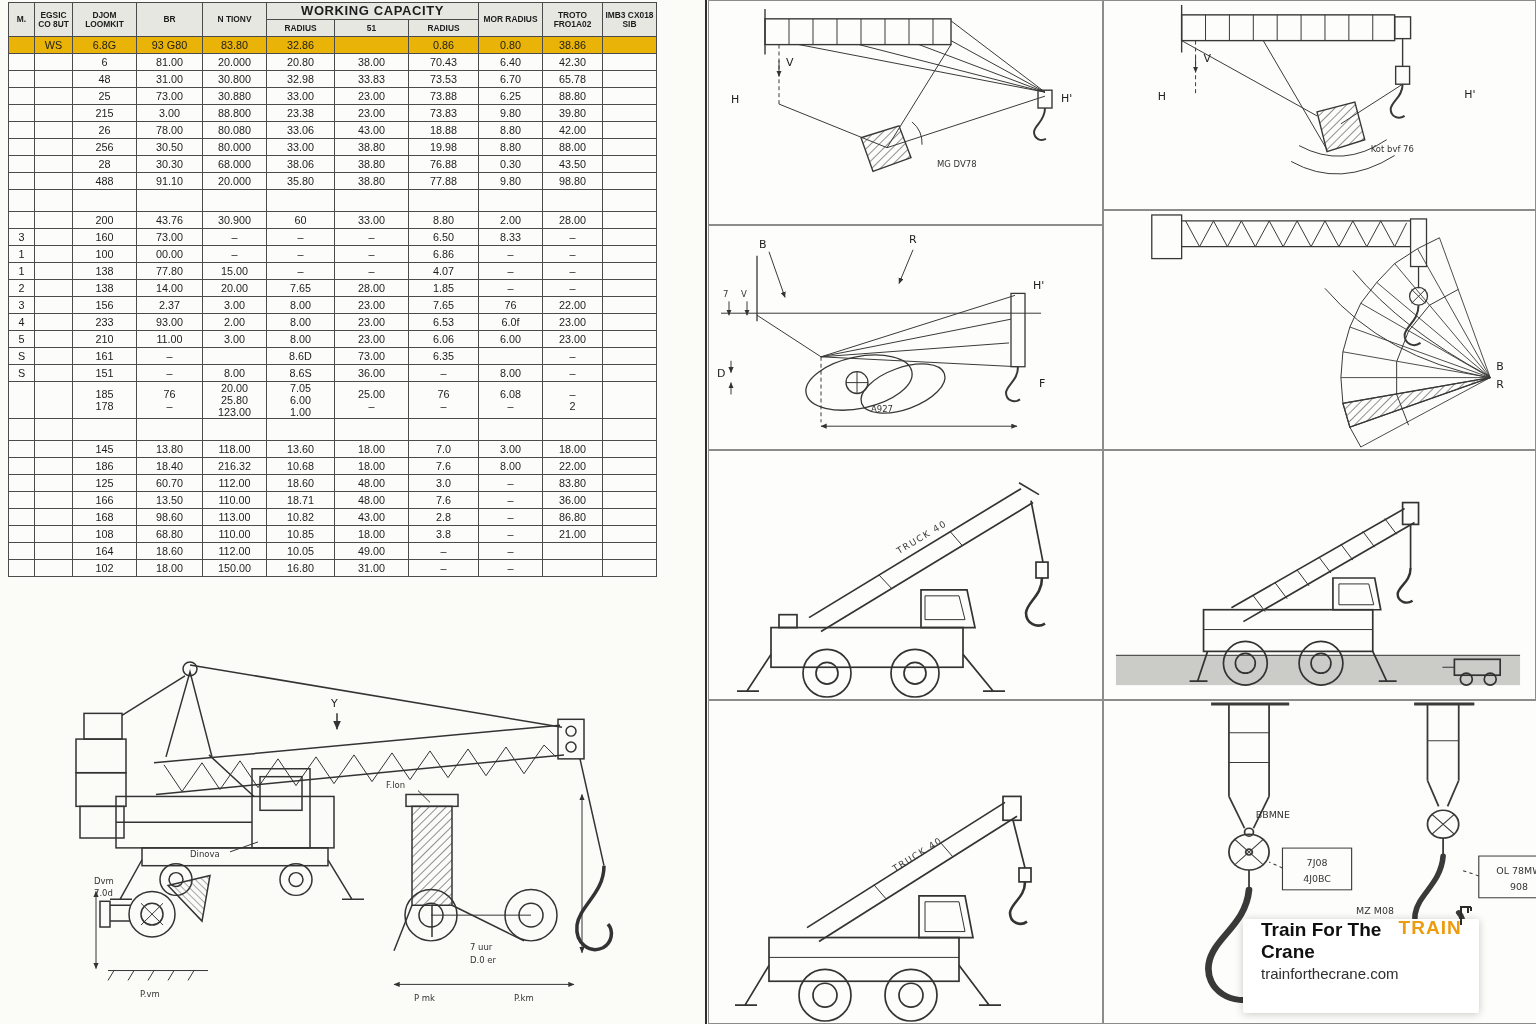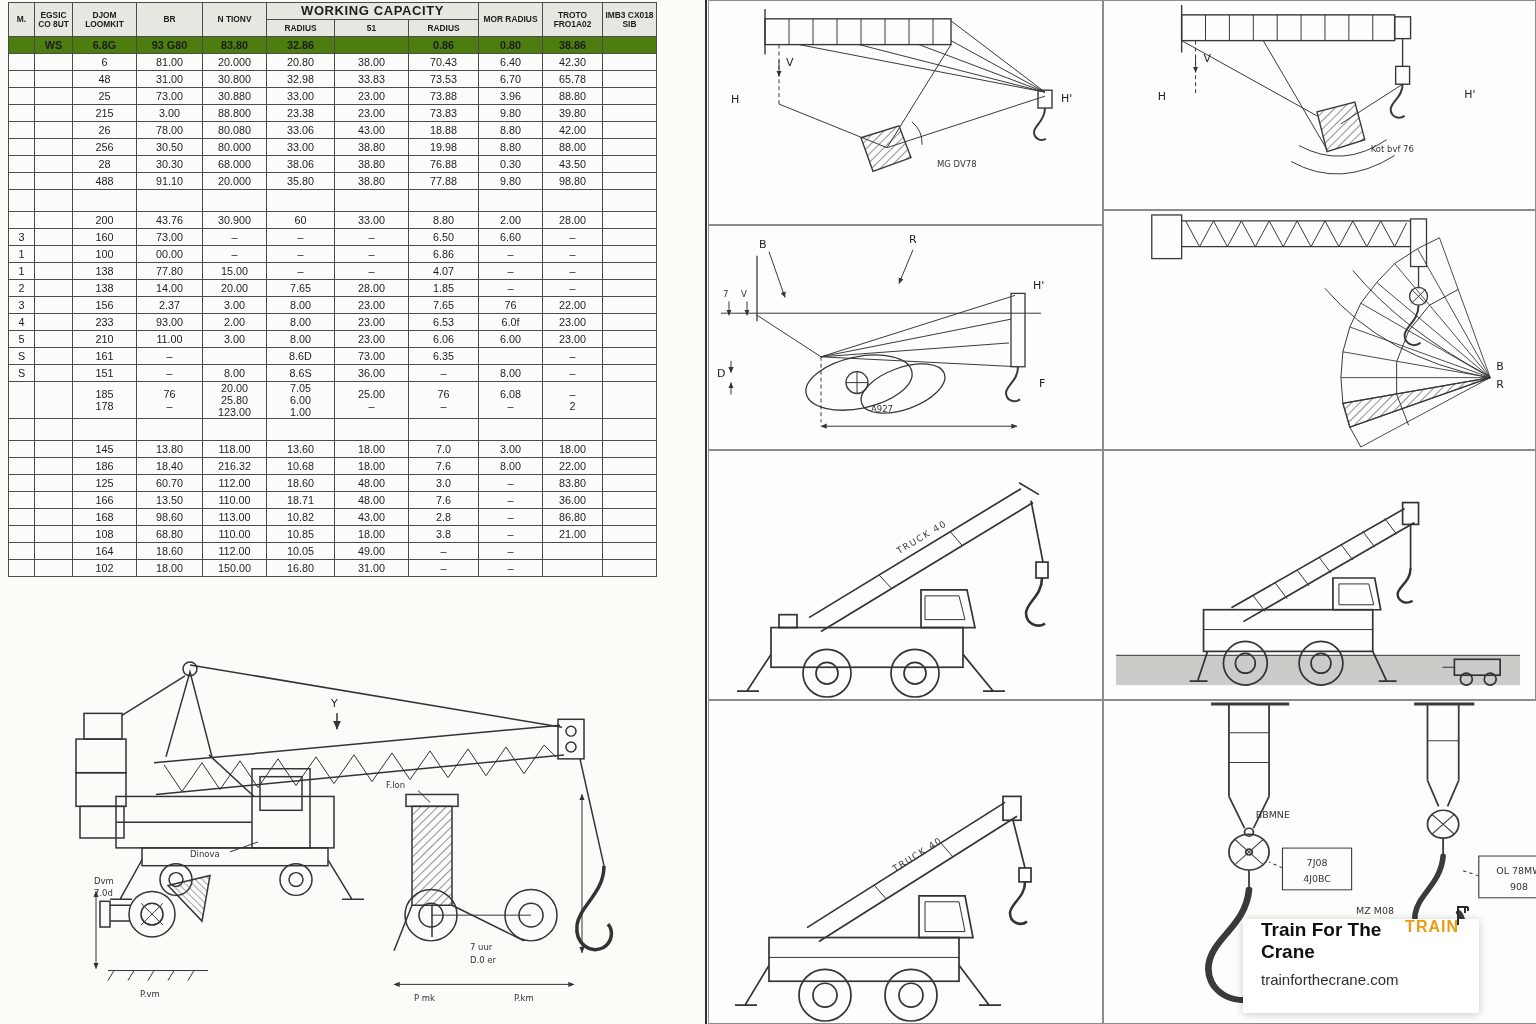--- a/index.html
+++ b/index.html
@@ -4,21 +4,21 @@
 <style>
   *{margin:0;padding:0;box-sizing:border-box}
   html,body{width:1536px;height:1024px}
   body{position:relative;background:#fbfbf8;font-family:"Liberation Sans",sans-serif;color:#1c1c1c;overflow:hidden}
 
   
   .cap-table{position:absolute;left:8px;top:2px;width:648px;border-collapse:collapse;table-layout:fixed;font-size:10.8px;background:#fcfcfa}
   .cap-table th,.cap-table td{border:1px solid #4b4b4b;text-align:center;vertical-align:middle;padding:0 1px;height:17px;line-height:1.12;white-space:pre-line;overflow:hidden}
   .cap-table thead th{background:#e7e7e1;font-weight:bold;font-size:8.4px;line-height:1.05;padding:1px}
   .cap-table th.cap-title{font-size:13px;letter-spacing:.6px}
-  .cap-table tr.subhead td{background:#4d7c0f;font-weight:bold}
+  .cap-table tr.subhead td{background:#eab308;font-weight:normal}
   .cap-table tr.spacer td{height:22px}
 
   
   .divider{position:absolute;left:705px;top:0;width:2px;height:1024px;background:#2d2d2d}
   .main-drawing{position:absolute;left:4px;top:656px;width:700px;height:364px}
   .right-grid{position:absolute;left:708px;top:0;width:828px;height:1024px}
   .panel{position:absolute;border:1px solid #8c8c8c;background:#fdfdfb}
   .p1{left:0;top:0;width:395px;height:225px}
   .p2{left:395px;top:0;width:433px;height:210px}
   .p3{left:0;top:225px;width:395px;height:225px}
@@ -30,23 +30,23 @@
   .panel svg,.main-drawing svg{display:block;width:100%;height:100%}
 
   svg text{font-family:"DejaVu Sans",sans-serif;font-size:11px;fill:#222}
   svg text.tiny{font-size:8.5px;fill:#333}
   svg text.boomtxt{font-size:9px;letter-spacing:1.5px;fill:#3a3a3a}
 
   
   .watermark{position:absolute;left:1243px;top:919px;width:236px;height:94px;background:#ffffff;border-radius:2px;
     box-shadow:0 1px 8px rgba(0,0,0,.22);display:flex;align-items:flex-start;padding:0 14px 0 18px;z-index:5}
   .wm-title{font-size:19px;font-weight:bold;color:#0f0f0f}
-  .wm-url{font-size:15px;color:#2e2e2e;margin-top:8px}
+  .wm-url{font-size:15px;color:#2e2e2e;margin-top:2px}
   .wm-logo{position:relative;margin-left:auto;color:#ED9B0F;font-weight:bold;line-height:.95;text-align:left;padding-right:6px}
-  .wm-logo .l1{display:block;font-size:16px;letter-spacing:1px}
+  .wm-logo .l1{display:block;font-size:19px;letter-spacing:1px}
   .wm-logo .l2{display:block;font-size:18px;letter-spacing:.5px}
   .wm-crane-icon{position:absolute;right:-6px;top:-15px}
 </style>
 </head>
 <body>
 
 <svg width="0" height="0" style="position:absolute">
   <defs>
     <marker id="arr" viewBox="0 0 8 8" markerWidth="7" markerHeight="7" refX="6.5" refY="3" orient="auto-start-reverse">
       <path d="M0,0 L7,3 L0,6 Z" fill="#333"></path>
@@ -134,21 +134,21 @@
       </tr>
       <tr>
         <td></td>
         <td></td>
         <td>25</td>
         <td>73.00</td>
         <td>30.880</td>
         <td>33.00</td>
         <td>23.00</td>
         <td>73.88</td>
-        <td>3.96</td>
+        <td>6.25</td>
         <td>88.80</td>
         <td></td>
       </tr>
       <tr>
         <td></td>
         <td></td>
         <td>215</td>
         <td>3.00</td>
         <td>88.800</td>
         <td>23.38</td>
@@ -238,21 +238,21 @@
       </tr>
       <tr>
         <td>3</td>
         <td></td>
         <td>160</td>
         <td>73.00</td>
         <td>–</td>
         <td>–</td>
         <td>–</td>
         <td>6.50</td>
-        <td>6.60</td>
+        <td>8.33</td>
         <td>–</td>
         <td></td>
       </tr>
       <tr>
         <td>1</td>
         <td></td>
         <td>100</td>
         <td>00.00</td>
         <td>–</td>
         <td>–</td>

